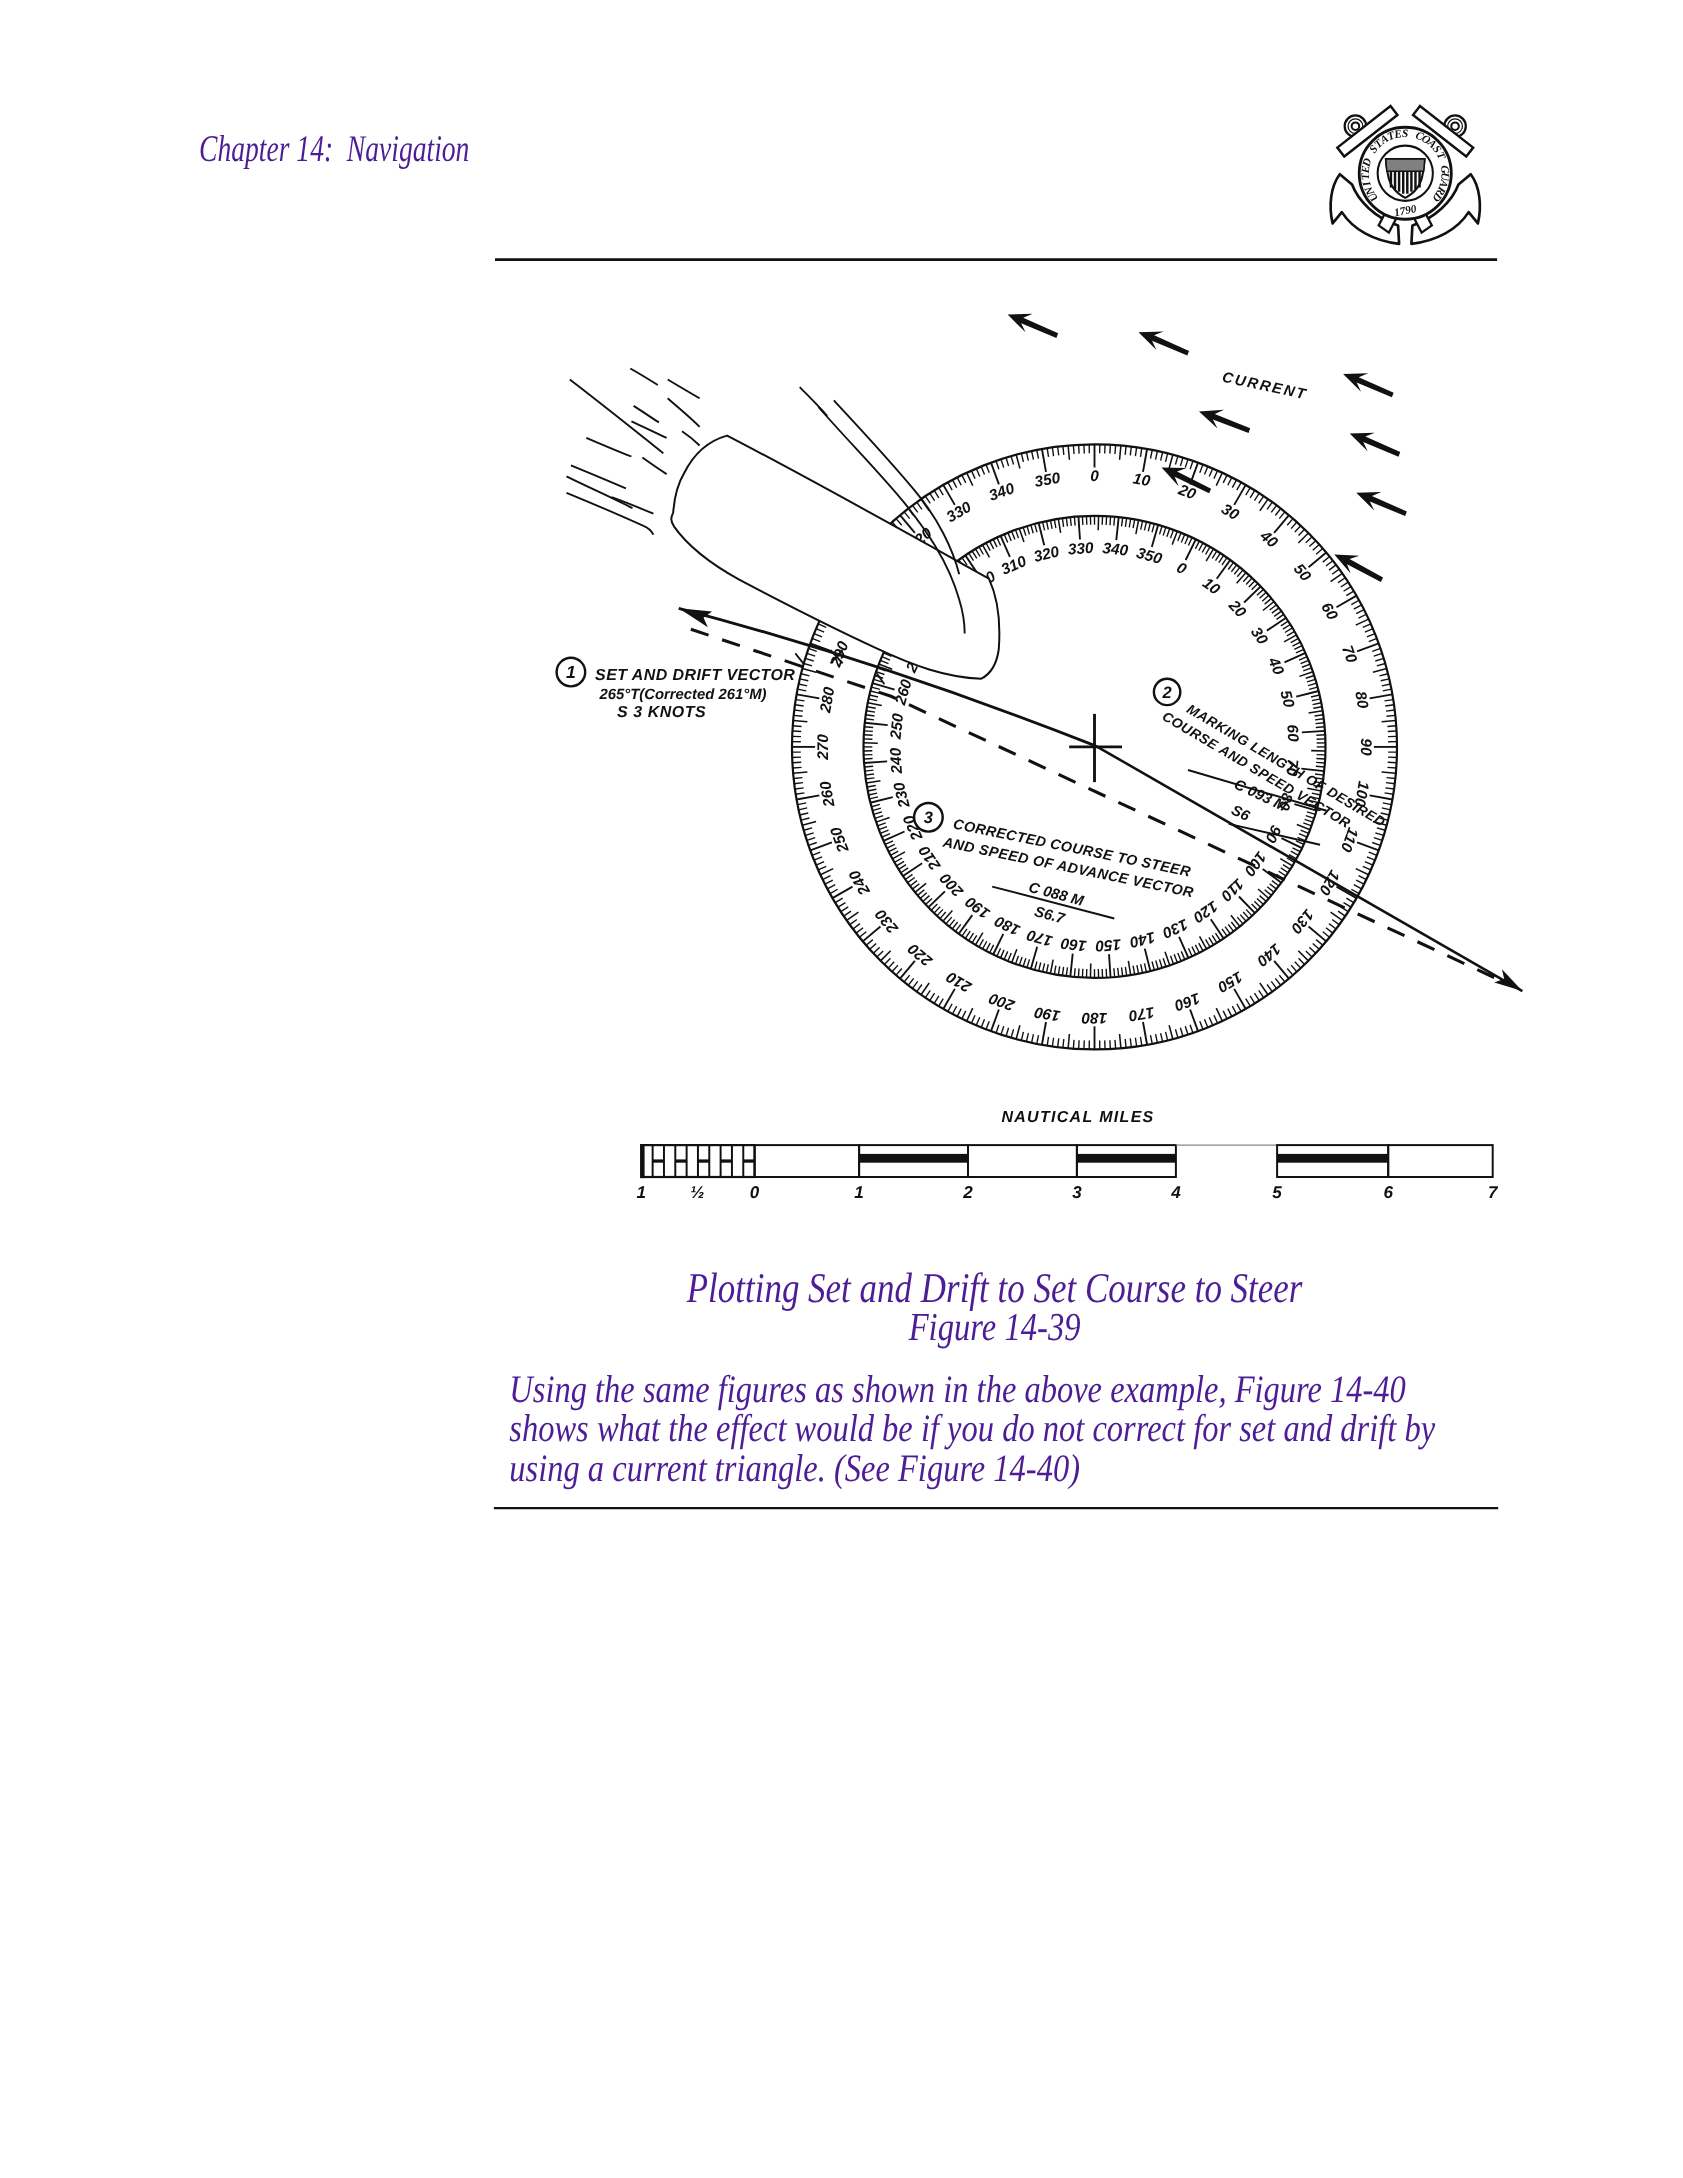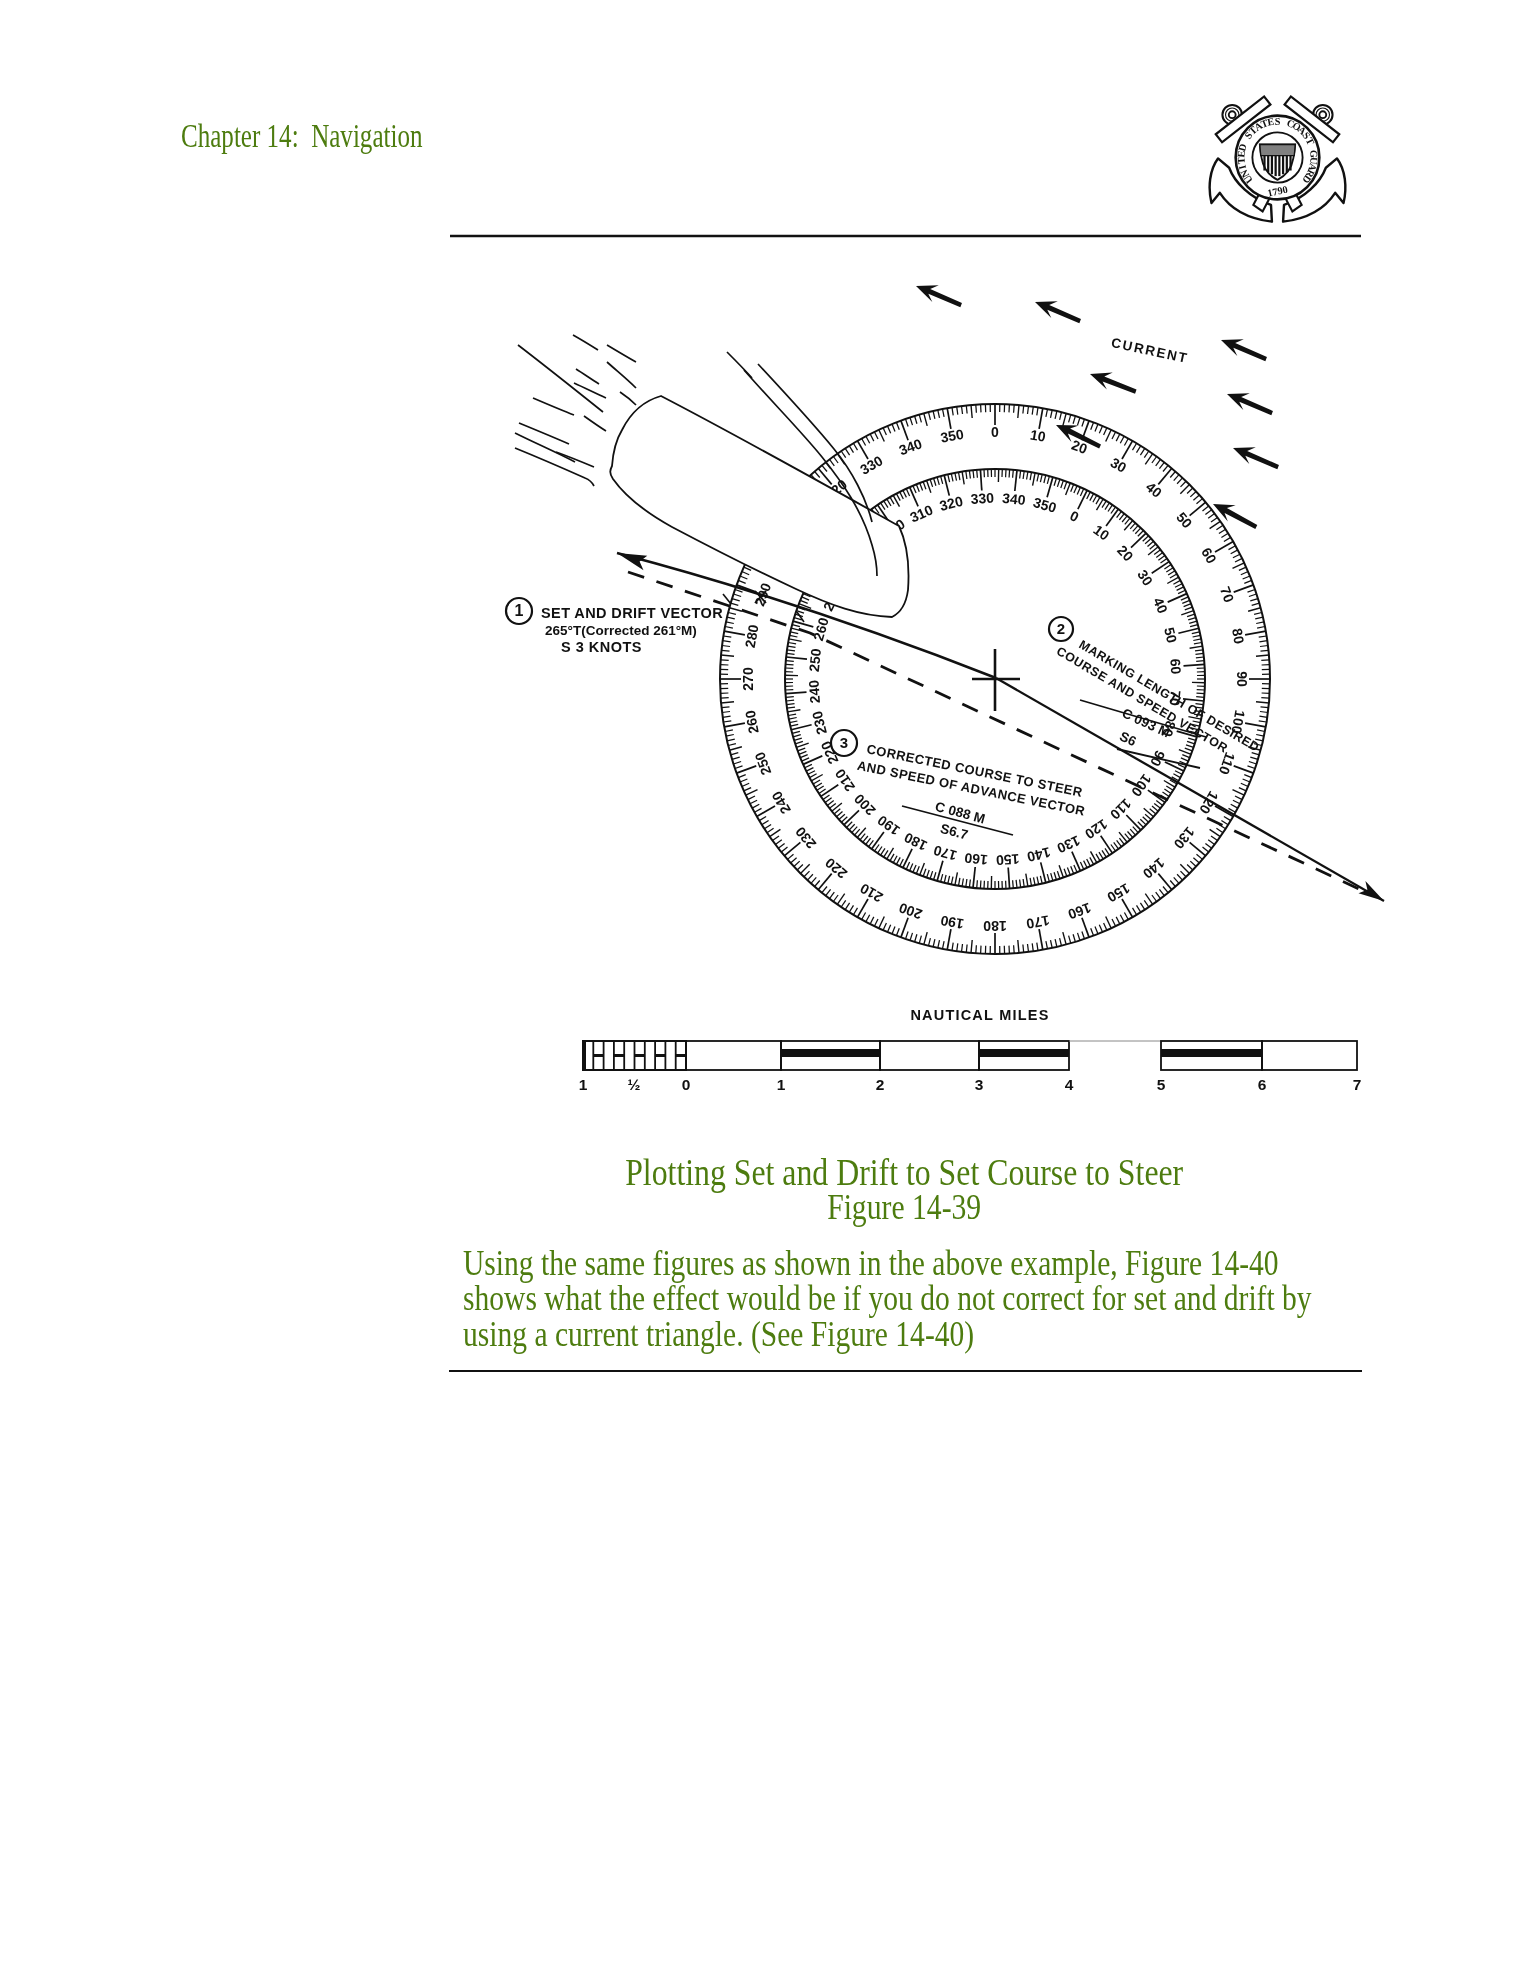--- a/index.html
+++ b/index.html
@@ -1,16 +1,16 @@
 <!DOCTYPE html>
 <html><head><meta charset="utf-8">
 <style>
   html,body { margin:0; padding:0; background:#fff; }
   #page { position:relative; width:1530px; height:1697px; background:#fff; overflow:hidden;
-          font-family:"Liberation Serif", serif; color:#4d7c0f; }
+          font-family:"Liberation Serif", serif; color:#4c1d95;font-style:italic; }
   .abs { position:absolute; }
 </style></head>
 <body>
 <div id="page">
   <div class="abs" id="hdr" style="left:181px; top:119px; font-size:34.2px; line-height:34px; transform:scaleX(0.733); transform-origin:0 0; white-space:pre;">Chapter 14:&nbsp; Navigation</div>
   <svg class="abs" style="left:0; top:0;" width="1530" height="1980" viewBox="0 0 1530 1980">
     <line x1="450" y1="236" x2="1361" y2="236" stroke="#111" stroke-width="2.6"></line>
     <line x1="449" y1="1371" x2="1362" y2="1371" stroke="#111" stroke-width="2"></line>
     <g transform="translate(1277.5,157.5) scale(0.93)">
 <path d="M-6,69 C-31,66 -51,55 -62,38 L-71,49 C-75,32 -73,13 -64,1 L-52,11 C-46,27 -29,44 -7,51 Z" fill="#fff" stroke="#111" stroke-width="2.6" stroke-linejoin="round"></path>

